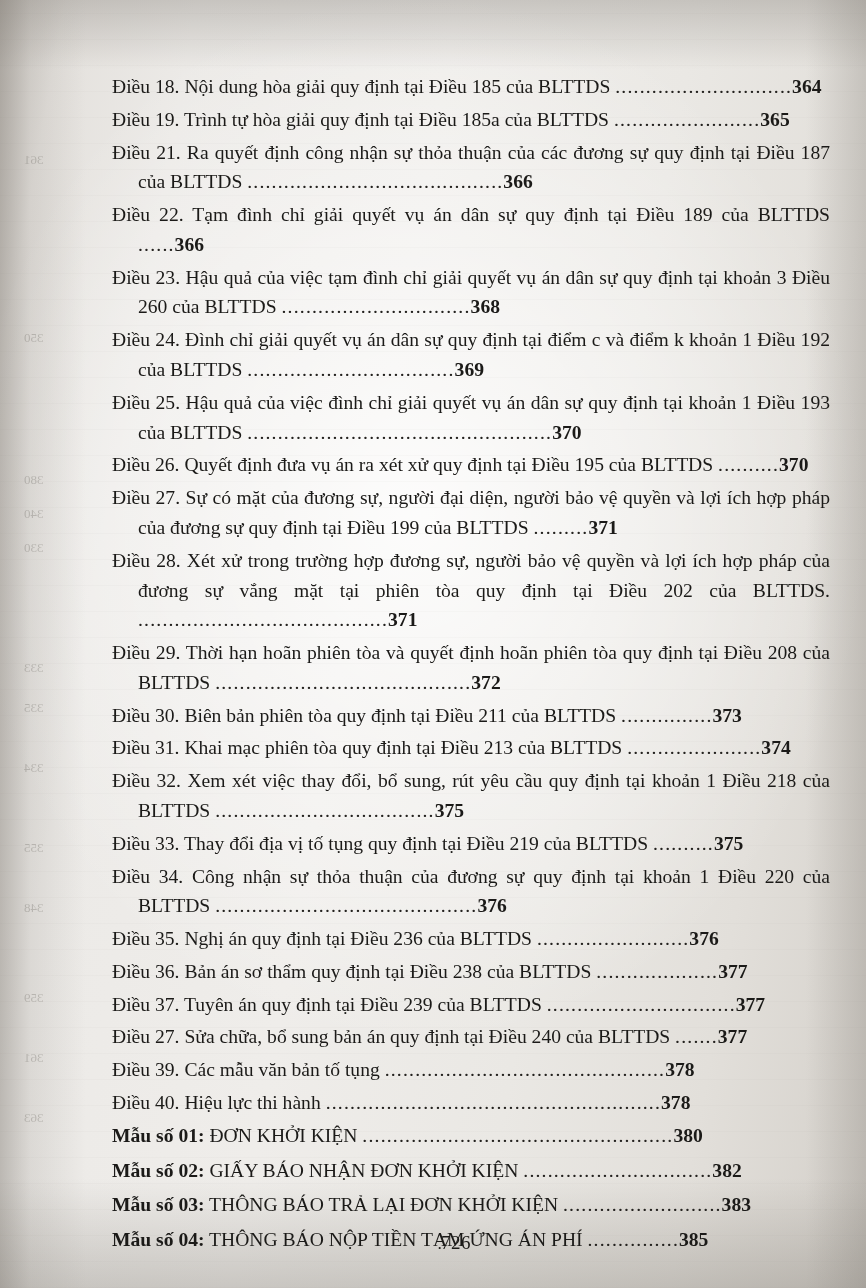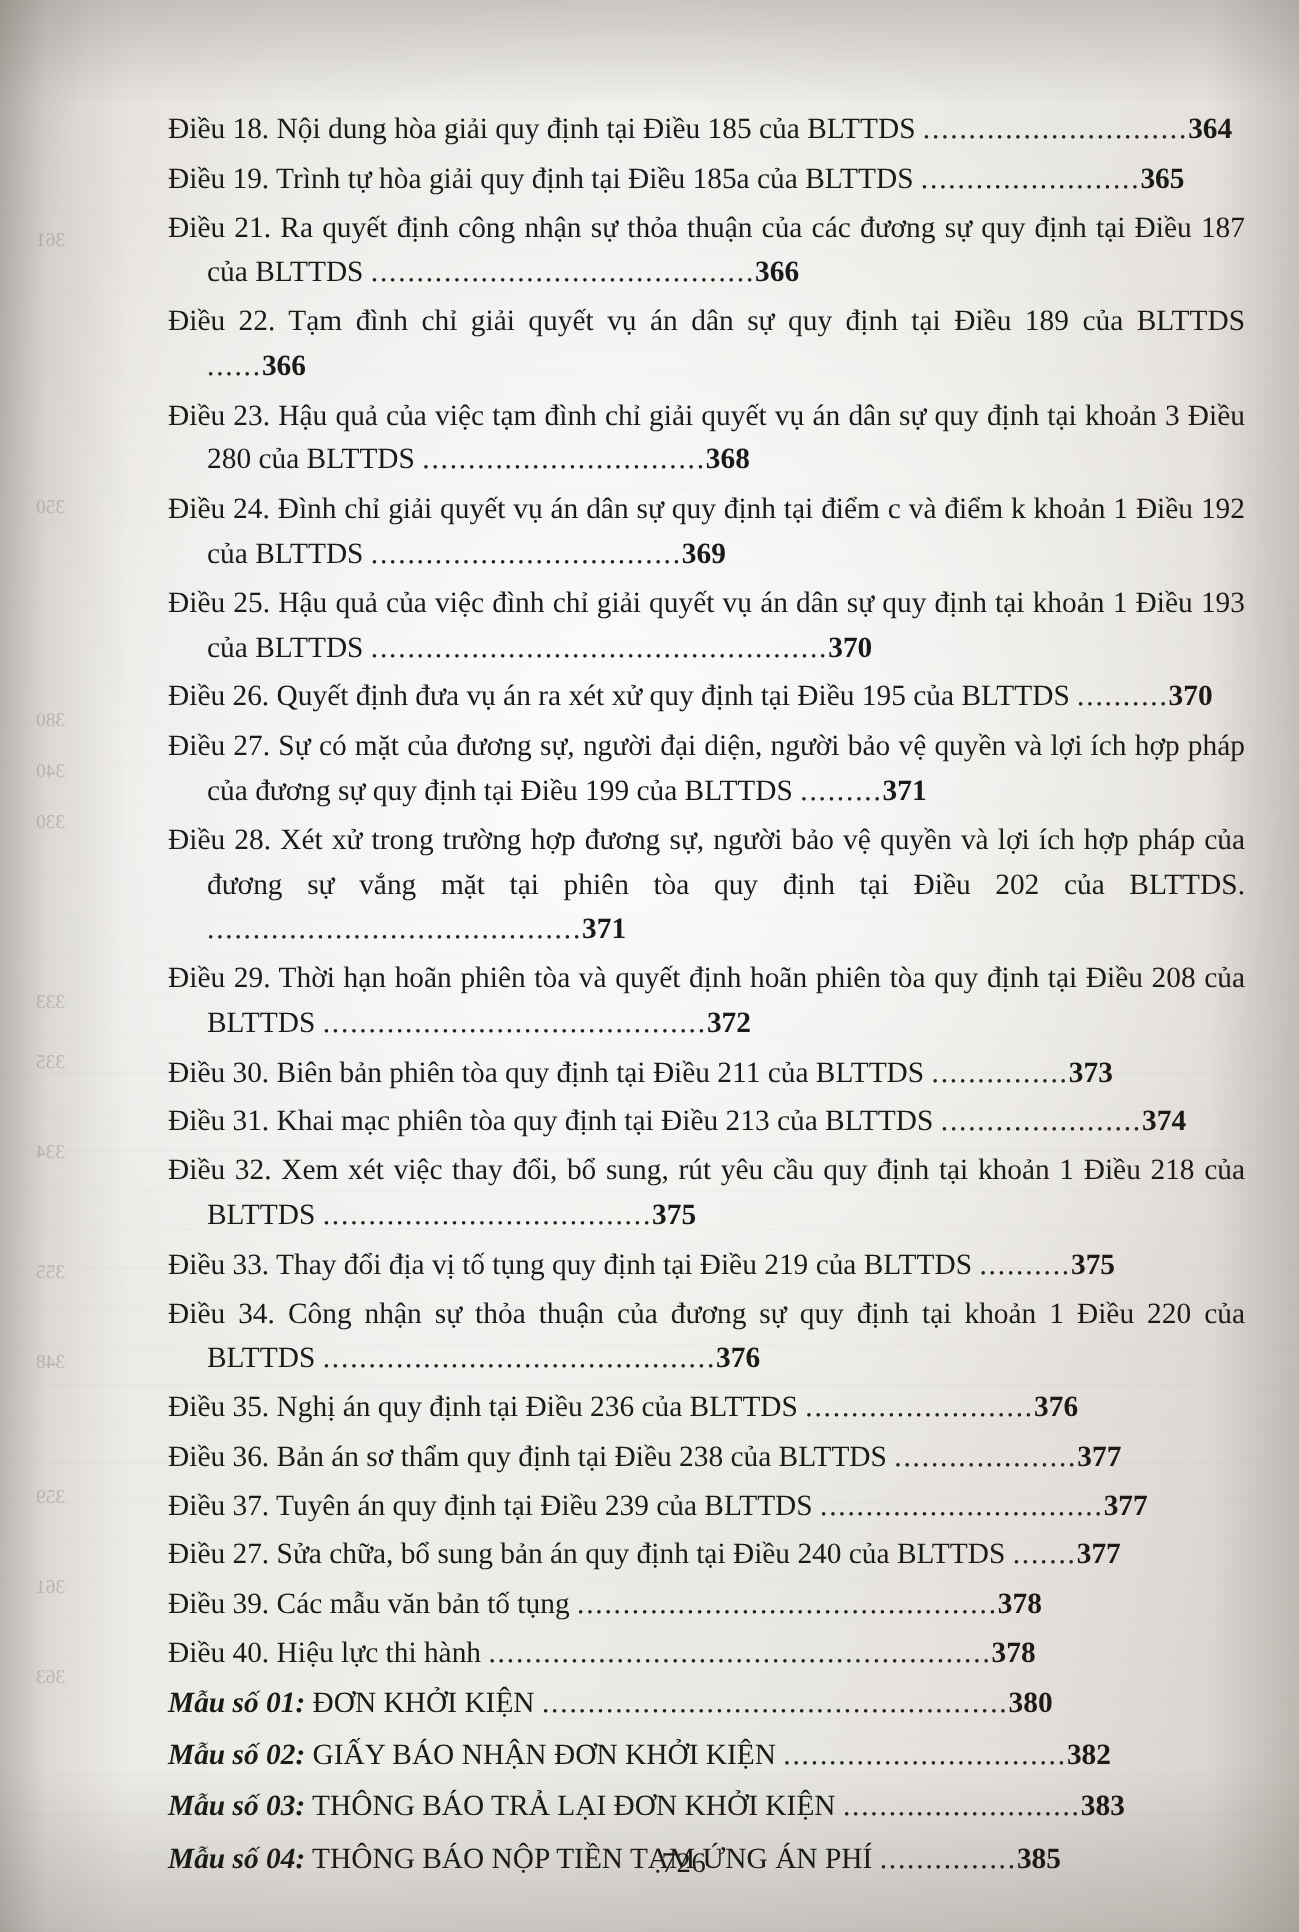--- a/index.html
+++ b/index.html
@@ -85,21 +85,20 @@
     letter-spacing: 1.2px;
     color: #24221f;
   }
   .entry .pg {
     white-space: nowrap;
     font-weight: bold;
   }
 
   
   .entry.form .label {
-    font-style: italic;
     font-weight: bold;
   }
   .entry.form .title {
     font-weight: normal;
   }
   .entry.form {
     margin-bottom: 5px;
   }
 
   .folio {
@@ -150,21 +149,21 @@
 
     <div class="entry"><span class="label">Điều 18.</span> <span>Nội dung hòa giải quy định tại Điều 185 của BLTTDS</span> <span class="dots">.............................</span><span class="pg">364</span></div>
 
     <div class="entry"><span class="label">Điều 19.</span> <span>Trình tự hòa giải quy định tại Điều 185a của BLTTDS</span> <span class="dots">........................</span><span class="pg">365</span></div>
 
 
     <div class="entry"><span class="label">Điều 21.</span> <span>Ra quyết định công nhận sự thỏa thuận của các đương sự quy định tại Điều 187 của BLTTDS</span> <span class="dots">..........................................</span><span class="pg">366</span></div>
 
     <div class="entry"><span class="label">Điều 22.</span> <span>Tạm đình chỉ giải quyết vụ án dân sự quy định tại Điều 189 của BLTTDS</span> <span class="dots">......</span><span class="pg">366</span></div>
 
-    <div class="entry"><span class="label">Điều 23.</span> <span>Hậu quả của việc tạm đình chỉ giải quyết vụ án dân sự quy định tại khoản 3 Điều 280 của BLTTDS</span> <span class="dots">...............................</span><span class="pg">368</span></div>
+    <div class="entry"><span class="label">Điều 23.</span> <span>Hậu quả của việc tạm đình chỉ giải quyết vụ án dân sự quy định tại khoản 3 Điều 260 của BLTTDS</span> <span class="dots">...............................</span><span class="pg">368</span></div>
 
     <div class="entry"><span class="label">Điều 24.</span> <span>Đình chỉ giải quyết vụ án dân sự quy định tại điểm c và điểm k khoản 1 Điều 192 của BLTTDS</span> <span class="dots">..................................</span><span class="pg">369</span></div>
 
     <div class="entry"><span class="label">Điều 25.</span> <span>Hậu quả của việc đình chỉ giải quyết vụ án dân sự quy định tại khoản 1 Điều 193 của BLTTDS</span> <span class="dots">..................................................</span><span class="pg">370</span></div>
 
     <div class="entry"><span class="label">Điều 26.</span> <span>Quyết định đưa vụ án ra xét xử quy định tại Điều 195 của BLTTDS</span> <span class="dots">..........</span><span class="pg">370</span></div>
 
     <div class="entry"><span class="label">Điều 27.</span> <span>Sự có mặt của đương sự, người đại diện, người bảo vệ quyền và lợi ích hợp pháp của đương sự quy định tại Điều 199 của BLTTDS</span> <span class="dots">.........</span><span class="pg">371</span></div>
 
     <div class="entry"><span class="label">Điều 28.</span> <span>Xét xử trong trường hợp đương sự, người bảo vệ quyền và lợi ích hợp pháp của đương sự vắng mặt tại phiên tòa quy định tại Điều 202 của BLTTDS.</span> <span class="dots">.........................................</span><span class="pg">371</span></div>

